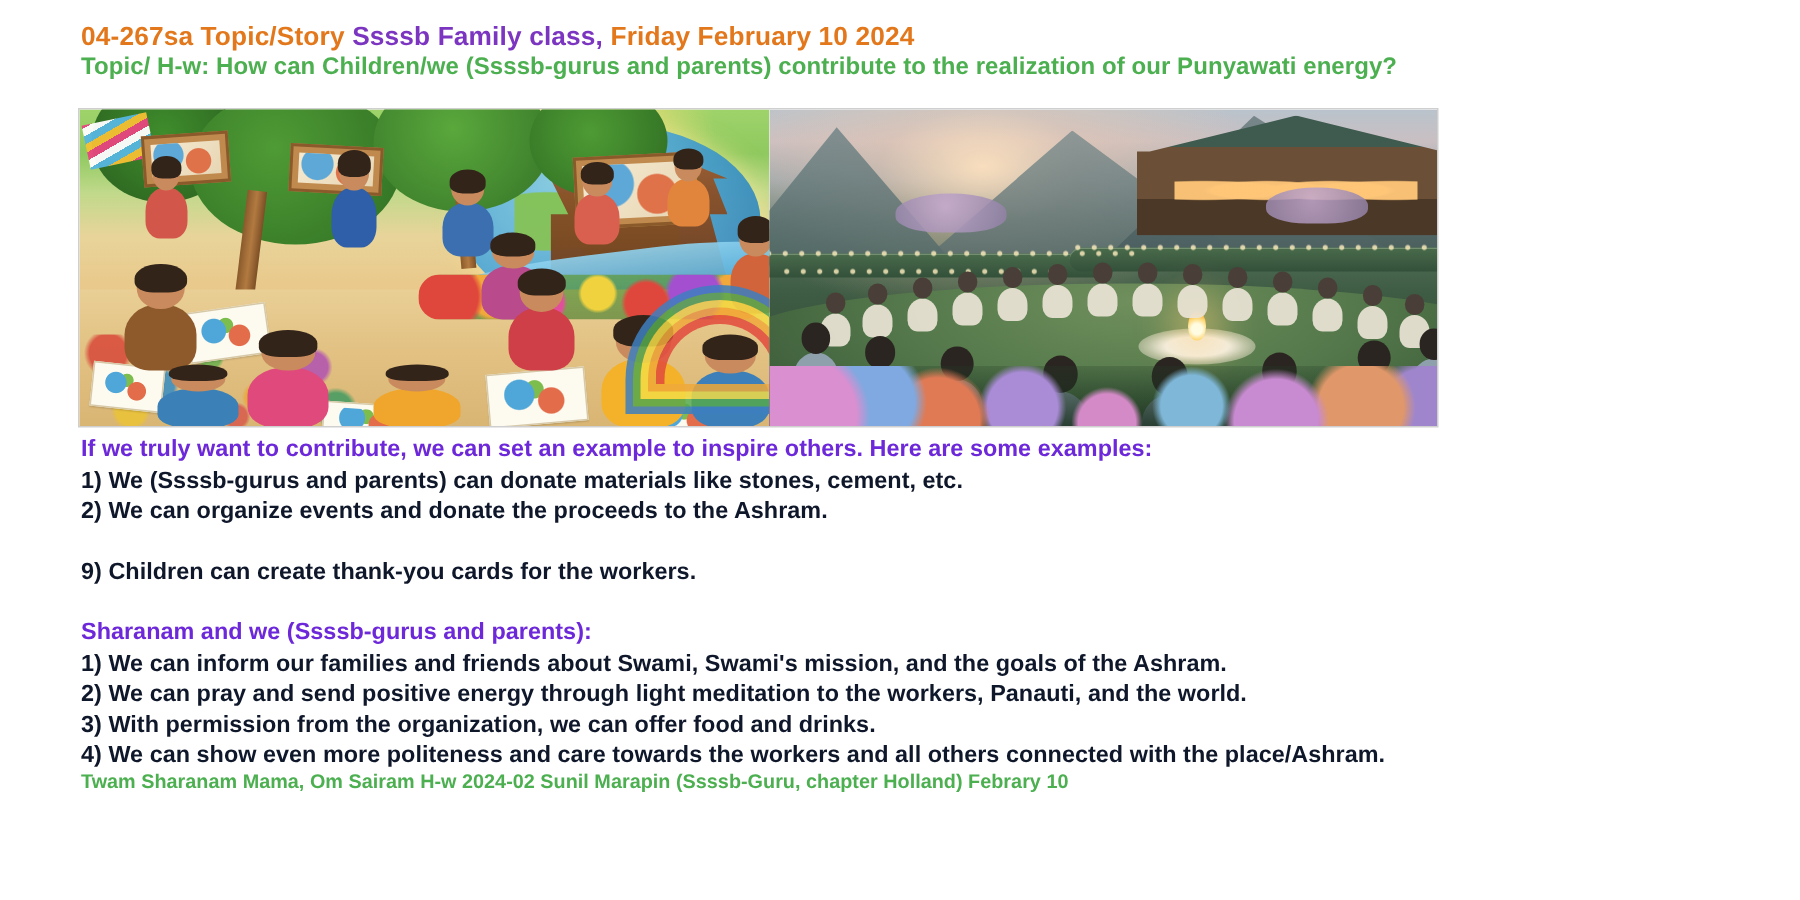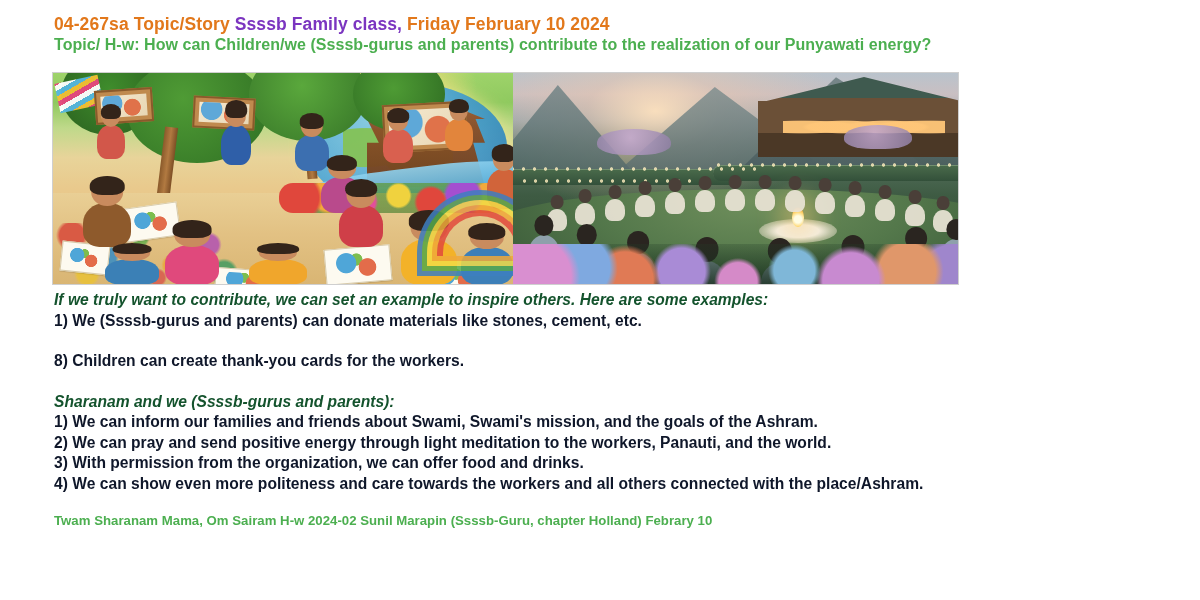--- a/index.html
+++ b/index.html
@@ -393,21 +393,21 @@
     top: 290px;
     width: 1100px;
   }
   .para { margin: 0 0 0 0; }
   .line {
     font-size: 15.6px;
     font-weight: bold;
     line-height: 20.5px;
     letter-spacing: 0.02px;
   }
-  .c-purple { color: #14532d; font-style: italic; }
+  .c-purple { color: #6d28d9; }
   .c-blue   { color: #0f172a; }
   .spacer   { height: 20px; }
 
   .footer {
     position: absolute;
     left: 54px;
     top: 512px;
     color: #4CAF50;
     font-size: 13.2px;
     font-weight: bold;
@@ -519,26 +519,27 @@
         <div class="r-flowers"></div>
       </div>
     </div>
   </div>
 
   <div class="body-text">
 
     <div class="para">
       <div class="line c-purple">If we truly want to contribute, we can set an example to inspire others. Here are some examples:</div>
       <div class="line c-blue">1) We (Ssssb-gurus and parents) can donate materials like stones, cement, etc.</div>
+      <div class="line c-blue">2) We can organize events and donate the proceeds to the Ashram.</div>
     </div>
 
     <div class="spacer"></div>
 
     <div class="para">
-      <div class="line c-blue">8) Children can create thank-you cards for the workers.</div>
+      <div class="line c-blue">9) Children can create thank-you cards for the workers.</div>
     </div>
 
     <div class="spacer"></div>
 
     <div class="para">
       <div class="line c-purple">Sharanam and we (Ssssb-gurus and parents):</div>
       <div class="line c-blue">1) We can inform our families and friends about Swami, Swami's mission, and the goals of the Ashram.</div>
       <div class="line c-blue">2) We can pray and send positive energy through light meditation to the workers, Panauti, and the world.</div>
       <div class="line c-blue">3) With permission from the organization, we can offer food and drinks.</div>
       <div class="line c-blue">4) We can show even more politeness and care towards the workers and all others connected with the place/Ashram.</div>

